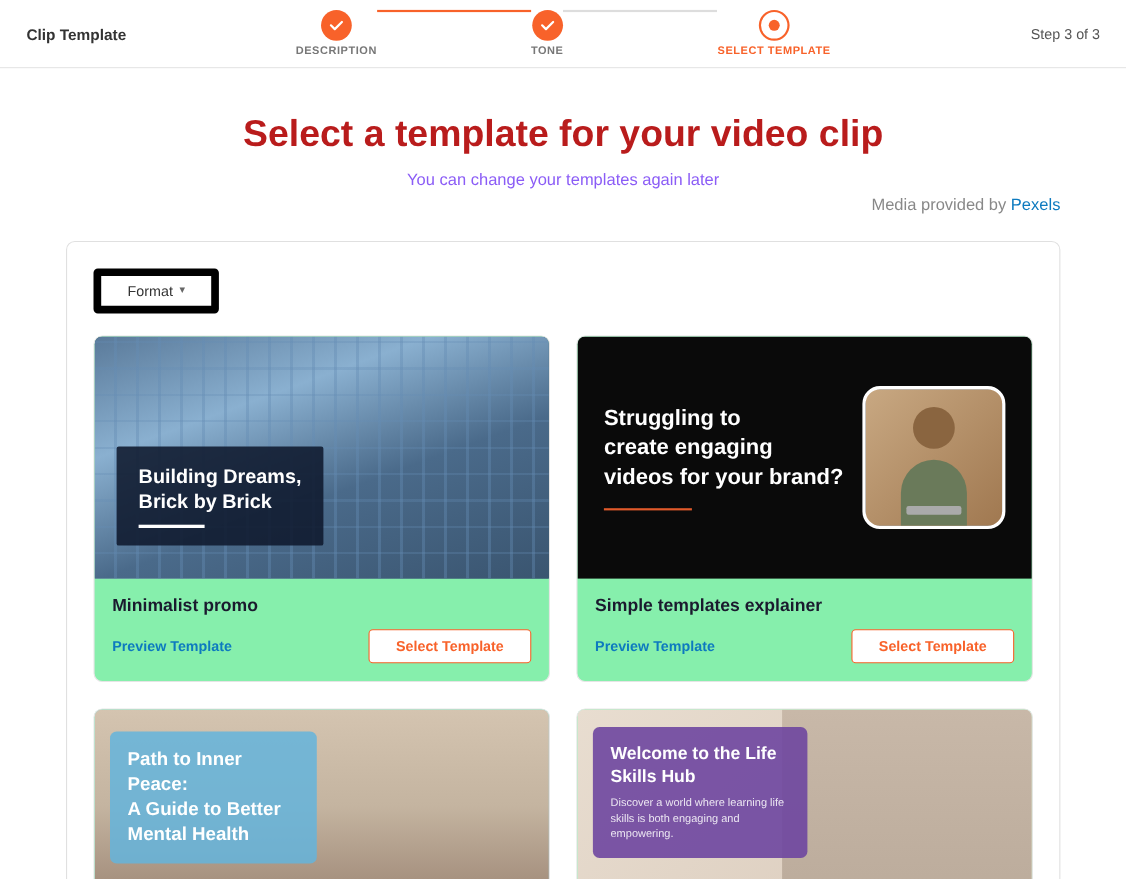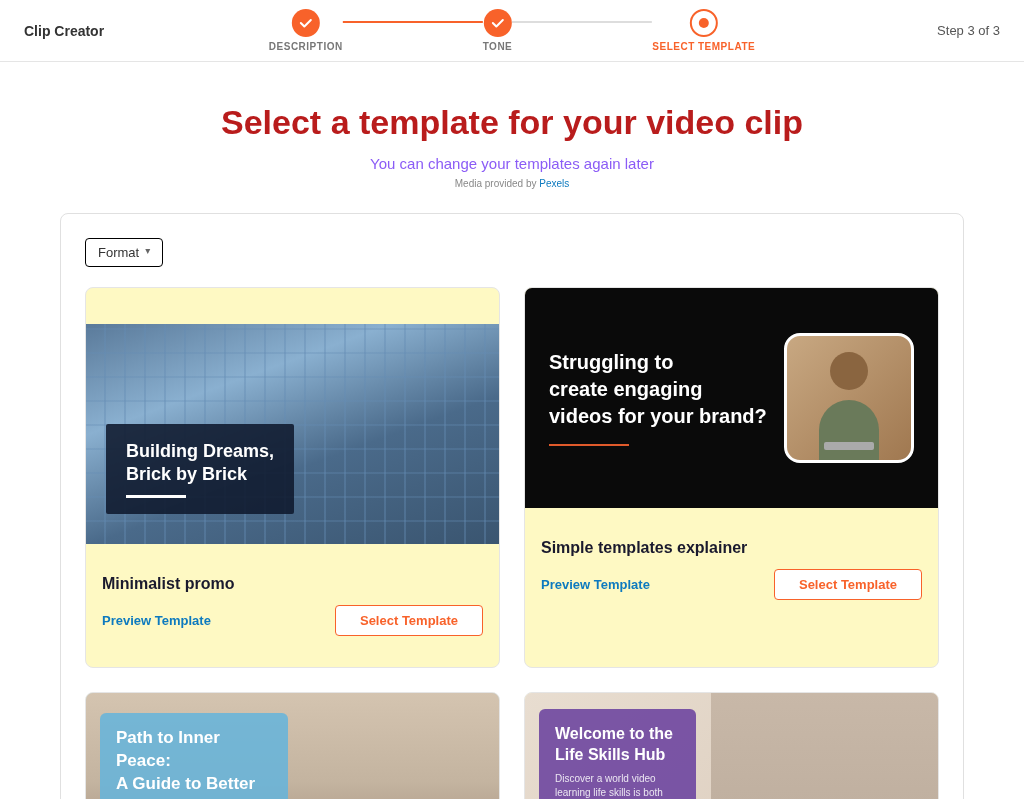--- a/index.html
+++ b/index.html
@@ -25,21 +25,21 @@
       color: #555;
       white-space: nowrap;
     }
 
     
     .progress-steps {
       position: absolute;
       left: 50%;
       transform: translateX(-50%);
       display: flex;
-      align-items: center;
+      align-items: flex-start;
       gap: 0;
     }
     .step-item {
       display: flex;
       flex-direction: column;
       align-items: center;
       position: relative;
     }
     .step-circle {
       width: 28px;
@@ -94,44 +94,44 @@
       margin-bottom: 12px;
       line-height: 1.2;
     }
     .page-subheading {
       text-align: center;
       font-size: 15px;
       color: #8b5cf6;
       margin-bottom: 6px;
     }
     .media-credit {
-      text-align: center;
-      font-size: 10px;
+      text-align: right;
+      font-size: 15px;
       color: #888;
       margin-bottom: 24px;
     }
     .media-credit a {
       color: #0d7abf;
       text-decoration: none;
     }
 
     
     .templates-container {
       border: 1px solid #e0e0e0;
       border-radius: 8px;
       padding: 24px;
       background: #fff;
     }
     .format-btn {
       display: inline-flex;
       align-items: flex-start;
       gap: 6px;
-      border: 1px solid #000000;
+      border: 7px solid #000000;
       border-radius: 4px;
-      padding: 6px 12px;
+      padding: 6px 24px;
       font-size: 13px;
       color: #333;
       background: #fff;
       cursor: pointer;
       margin-bottom: 20px;
     }
     .chevron-down {
       font-size: 10px;
       color: #666;
     }
@@ -139,37 +139,36 @@
     
     .template-grid {
       display: grid;
       grid-template-columns: 1fr 1fr;
       gap: 24px;
     }
     .template-card {
       border: 1px solid #e5e5e5;
       border-radius: 8px;
       overflow: hidden;
-      background: #fef9c3;
+      background: #86efac;
     }
     .template-preview {
       width: 100%;
       height: 220px;
       position: relative;
       overflow: hidden;
     }
 
     
     .preview-minimalist {
       background: linear-gradient(135deg, #4a6a8a 0%, #7a9cba 40%, #3a5a7a 100%);
       display: flex;
       align-items: flex-end;
       justify-content: flex-start;
       padding: 20px;
-      margin-top: 36px;
     }
     .preview-minimalist::before {
       content: '';
       position: absolute;
       inset: 0;
       background: 
         linear-gradient(180deg, rgba(30,50,80,0.3) 0%, rgba(30,50,80,0.5) 100%);
     }
     .minimalist-building {
       position: absolute;
@@ -330,39 +329,39 @@
       width: 55%;
       background: linear-gradient(180deg, #c8b8a8 0%, #b8a898 100%);
     }
     .lifeskills-text-box {
       position: absolute;
       top: 16px;
       left: 14px;
       background: rgba(110, 70, 160, 0.9);
       border-radius: 6px;
       padding: 14px 16px;
-      width: 157px;
+      width: 195px;
       z-index: 2;
     }
     .lifeskills-title {
       color: #fff;
       font-size: 16px;
       font-weight: 700;
       line-height: 1.35;
       margin-bottom: 6px;
     }
     .lifeskills-sub {
       color: rgba(255,255,255,0.85);
       font-size: 10px;
       line-height: 1.4;
     }
 
     
     .template-info {
-      padding: 31px 16px;
+      padding: 16px 16px;
     }
     .template-name {
       font-size: 16px;
       font-weight: 600;
       color: #1a1a2e;
       margin-bottom: 12px;
     }
     .template-actions {
       display: flex;
       align-items: center;
@@ -383,21 +382,21 @@
       font-weight: 600;
       color: #f8622a;
       background: #fff;
       cursor: pointer;
     }
   </style>
 </head>
 <body>
 
 <nav class="top-nav">
-  <span class="app-title">Clip Creator</span>
+  <span class="app-title">Clip Template</span>
 
   <div class="progress-steps">
 
     <div class="step-item">
       <div class="step-circle done">
         <svg width="14" height="14" viewBox="0 0 14 14" fill="none">
             <path d="M2 7l3.5 3.5L12 4" stroke="#fff" stroke-width="2" stroke-linecap="round" stroke-linejoin="round"></path>
           </svg>
       </div>
       <span class="step-label">DESCRIPTION</span>
@@ -492,21 +491,21 @@
         </div>
 
       </div>
 
       <div class="template-card">
         <div class="template-preview preview-lifeskills">
           <div class="lifeskills-bg"></div>
           <div class="lifeskills-shelf-area"></div>
           <div class="lifeskills-text-box">
             <div class="lifeskills-title">Welcome to the Life Skills Hub</div>
-            <div class="lifeskills-sub">Discover a world video learning life skills is both engaging and empowering.</div>
+            <div class="lifeskills-sub">Discover a world where learning life skills is both engaging and empowering.</div>
           </div>
         </div>
 
       </div>
 
     </div>
   </div>
 </div>
 
 </body></html>

